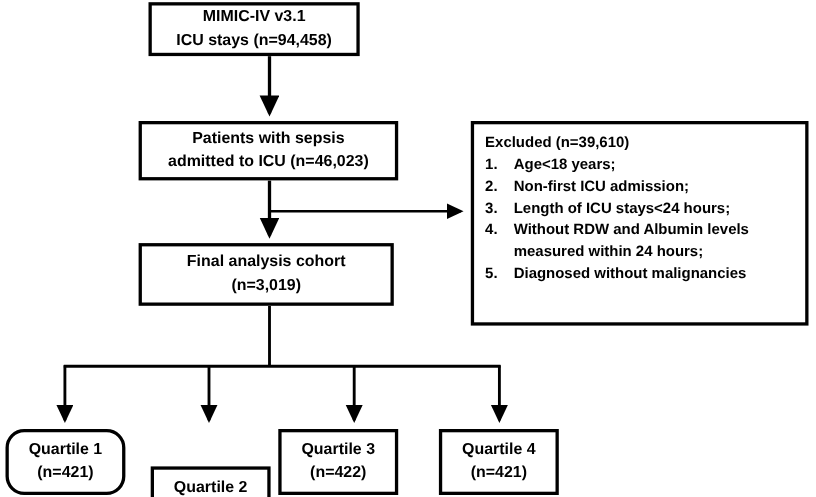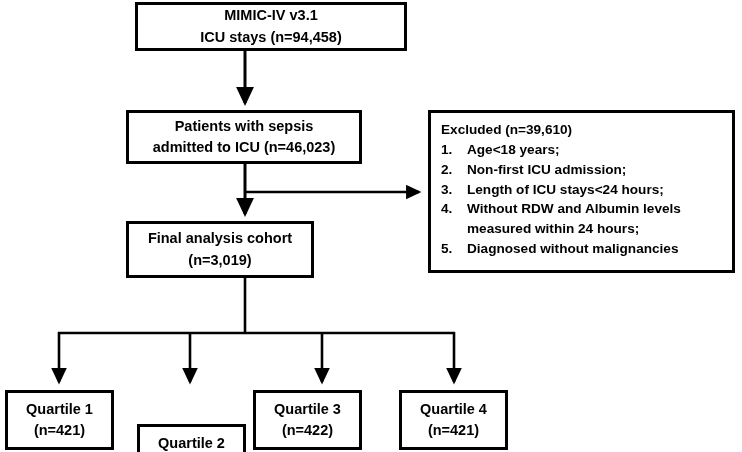--- a/index.html
+++ b/index.html
@@ -38,26 +38,26 @@
     font-size: 14.5px;
     line-height: 1.45;
     z-index: 2;
   }
   .node .line {
     display: block;
     white-space: nowrap;
   }
 
   
-  #node-source      { left: 135px; top: 2px;   width: 272px; height: 49px; }
+  #node-source      { left: 135px; top: 2px;   width: 192px; height: 49px; }
   #node-sepsis      { left: 126px; top: 110px; width: 236px; height: 54px; }
-  #node-cohort      { left: 126px; top: 221px; width: 188px; height: 57px; }
+  #node-cohort      { left: 126px; top: 221px; width: 232px; height: 57px; }
 
   #node-excluded {
-    left: 428px; top: 110px; width: 307px; height: 163px;
+    left: 428px; top: 110px; width: 307px; height: 186px;
     display: block;
     text-align: left;
     padding: 7px 0 7px 10px;
     font-size: 13.6px;
     line-height: 1.46;
   }
   #node-excluded .excl-title {
     display: block;
     font-weight: bold;
     white-space: nowrap;
@@ -82,21 +82,21 @@
   #node-excluded li .txt .sub {
     display: block;
   }
 
   .quartile {
     top: 390px;
     width: 109px;
     height: 60px;
     font-size: 14.5px;
   }
-  #node-q1 { left: 5px; }
+  #node-q1 { left: 5px; border-radius: 17px; }
   #node-q2 { left: 137px; margin-top: 34px; }
   #node-q3 { left: 253px; text-align: right; }
   #node-q4 { left: 399px; text-align: right; }
 </style>
 </head>
 <body>
 
 <div id="canvas">
 
   <svg id="connectors" viewBox="0 0 742 452" width="742" height="452" xmlns="http://www.w3.org/2000/svg">

